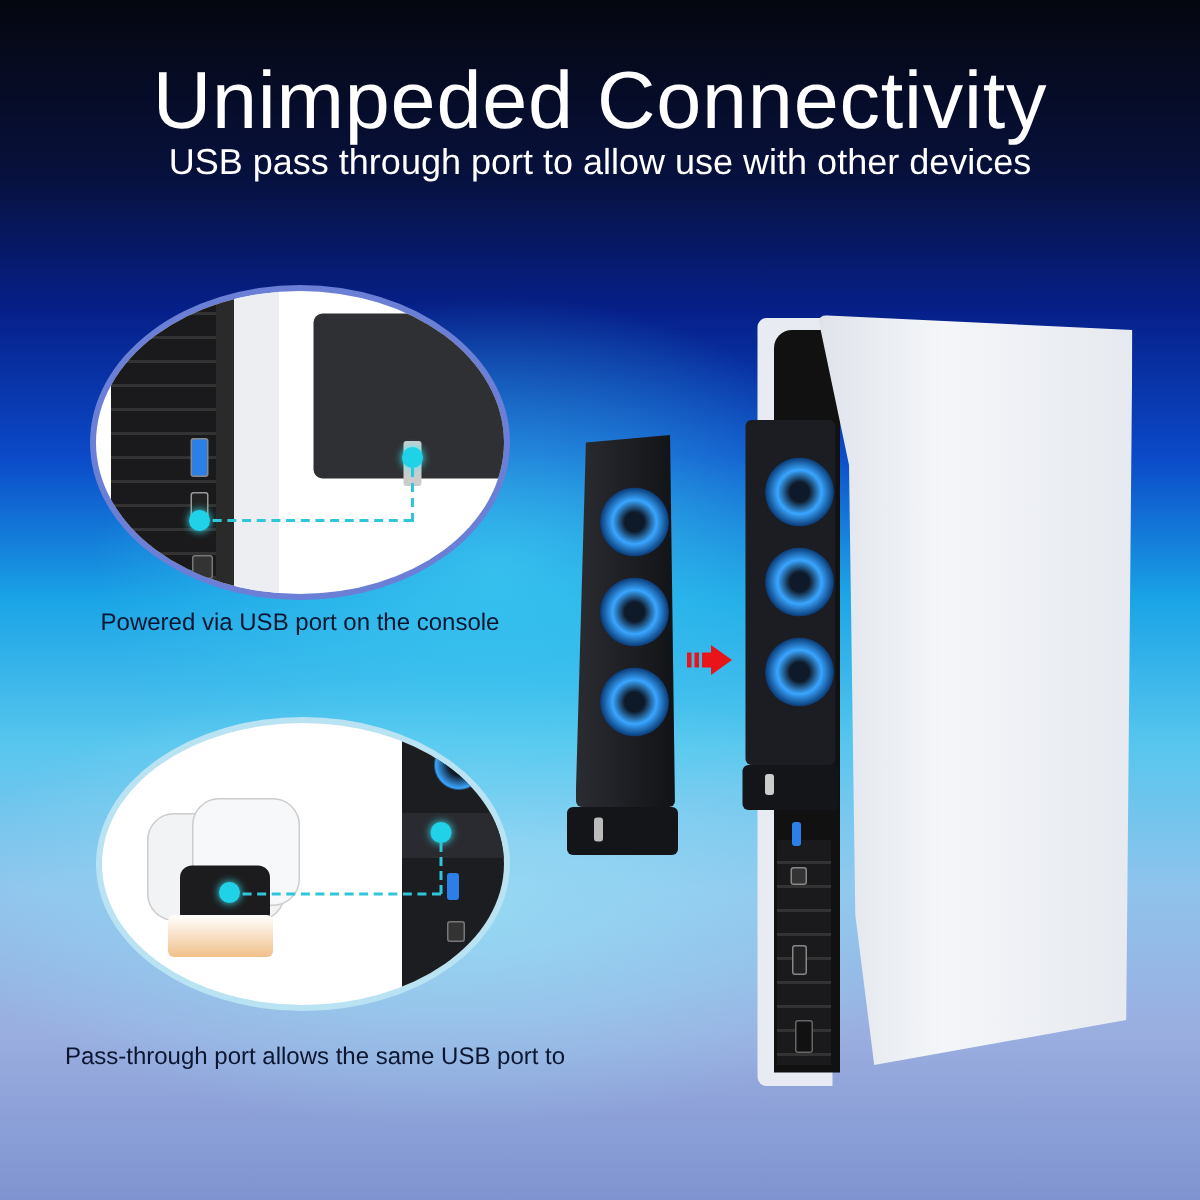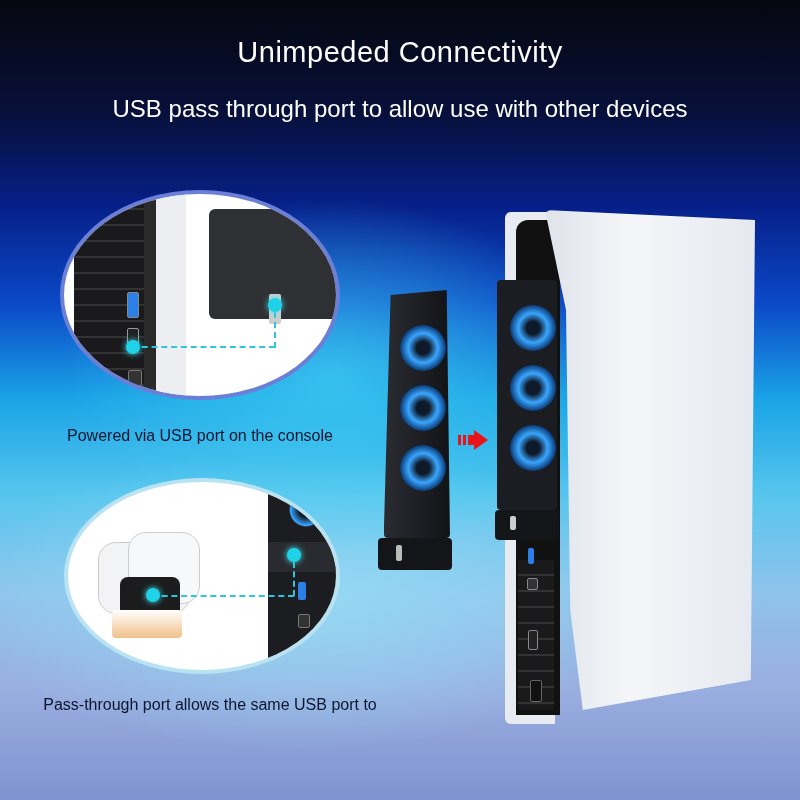--- a/index.html
+++ b/index.html
@@ -3,27 +3,27 @@
 <meta charset="utf-8">
 <style>
   html,body{margin:0;padding:0;}
   body{width:800px;height:800px;overflow:hidden;position:relative;
     font-family:"Liberation Sans","DejaVu Sans",sans-serif;
     background:
       radial-gradient(ellipse 380px 260px at 330px 380px, rgba(60,200,240,0.85), rgba(40,140,230,0.0) 70%),
       radial-gradient(ellipse 460px 200px at 300px 600px, rgba(150,220,245,0.9), rgba(130,170,230,0) 75%),
       linear-gradient(180deg,#05070f 0%,#07103a 14%,#06208a 26%,#0b49c8 38%,#1aa4e6 50%,#57c6ee 62%,#8fc3ec 74%,#9aaee0 86%,#7f93d0 100%);
   }
-  .title{position:absolute;left:0;right:0;top:36px;text-align:center;color:#fff;font-size:29px;font-weight:400;letter-spacing:0.5px;}
+  .title{position:absolute;left:0;right:0;top:36px;text-align:center;color:#fff;font-size:54px;font-weight:400;letter-spacing:0.5px;}
   .subtitle{position:absolute;left:0;right:0;top:95px;text-align:center;color:#fff;font-size:24px;}
   .circle{position:absolute;border-radius:50%;overflow:hidden;}
   .c1{left:60px;top:190px;width:280px;height:210px;background:#fff;border:4px solid #6b7fd6;box-sizing:border-box;}
   .c2{left:64px;top:478px;width:276px;height:196px;background:#fff;border:4px solid #b9e3f3;box-sizing:border-box;}
   .caption{position:absolute;color:#0d1630;font-size:16px;text-align:center;line-height:24px;}
-  .cap1{left:0;width:400px;top:424px;}
+  .cap1{left:0;width:400px;top:404px;}
   .cap2{left:0;width:420px;top:693px;}
   
   .grille{position:absolute;background:repeating-linear-gradient(180deg,#1a1a1c 0 14px,#333 14px 16px);}
   .port{position:absolute;border-radius:2px;}
   .dot{position:absolute;width:14px;height:14px;border-radius:50%;background:#1fd2e8;box-shadow:0 0 6px #3ef0ff;}
   .dash-h{position:absolute;height:0;border-top:2px dashed #2fc6dc;}
   .dash-v{position:absolute;width:0;border-left:2px dashed #2fc6dc;}
   
   .ps5-body{position:absolute;left:505px;top:212px;width:50px;height:512px;background:#e8ebf1;border-radius:6px 0 0 6px;}
   .ps5-core{position:absolute;left:516px;top:220px;width:44px;height:495px;background:#111;border-radius:12px 0 0 0;}

